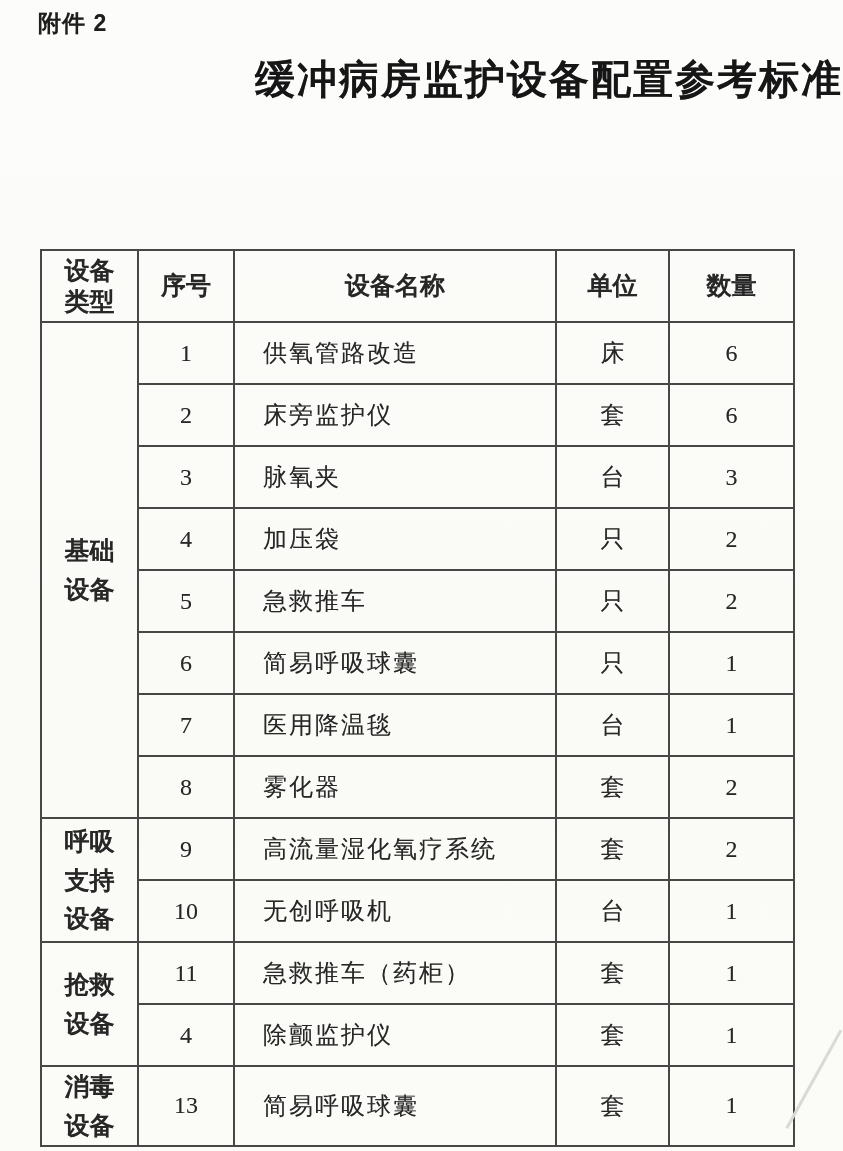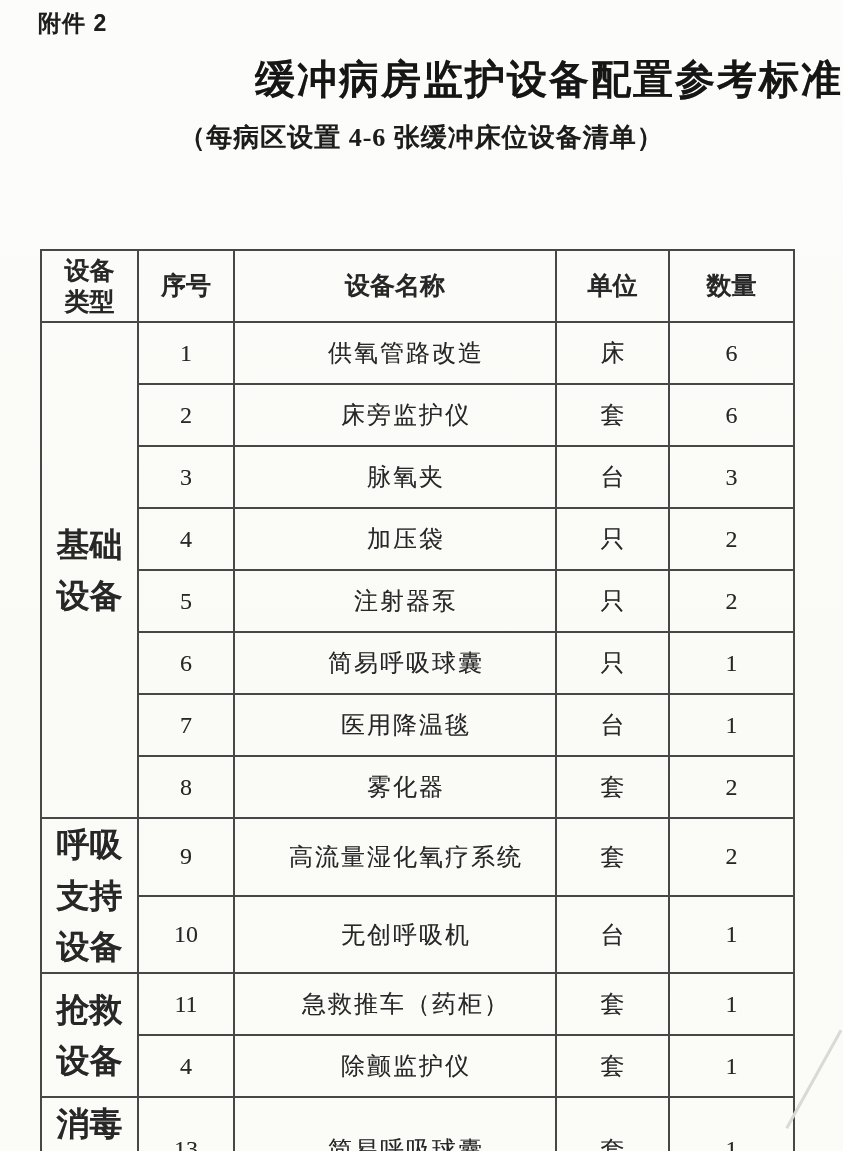--- a/index.html
+++ b/index.html
@@ -82,28 +82,28 @@
     font-weight: 700;
     font-size: 25px;
     white-space: pre-line;
     line-height: 1.25;
   }
   .equip-table tbody td {
     height: 60px;
     font-size: 24px;
   }
   .equip-table td.name {
-    text-align: center;
-    padding-left: 22px;
+    text-align: left;
+    padding-left: 28px;
     letter-spacing: 2px;
   }
   .equip-table td.cat {
     font-family: "Liberation Sans", "DejaVu Sans", sans-serif;
     font-weight: 700;
-    font-size: 33px;
+    font-size: 25px;
     white-space: pre-line;
     line-height: 1.55;
   }
   .artifact-line {
     position: absolute;
     left: 788px;
     top: 1126px;
     width: 112px;
     height: 3px;
     background: #d9d9d6;
@@ -113,21 +113,20 @@
 </style>
 </head>
 <body>
 
 <div class="page">
 
   <div class="attachment">附件 2</div>
 
   <h1 class="title">缓冲病房监护设备配置参考标准</h1>
 
-  <div class="subtitle">（每病区设置 4-6 张缓冲床位设备清单）</div>
 
   <table class="equip-table">
     <colgroup>
       <col style="width:97px">
       <col style="width:96px">
       <col style="width:322px">
       <col style="width:113px">
       <col style="width:125px">
     </colgroup>
     <thead>
@@ -162,21 +161,21 @@
           <td>3</td>
         </tr>
         <tr>
           <td>4</td>
           <td class="name">加压袋</td>
           <td>只</td>
           <td>2</td>
         </tr>
         <tr>
           <td>5</td>
-          <td class="name">注射器泵</td>
+          <td class="name">急救推车</td>
           <td>只</td>
           <td>2</td>
         </tr>
         <tr>
           <td>6</td>
           <td class="name">简易呼吸球囊</td>
           <td>只</td>
           <td>1</td>
         </tr>
         <tr>

